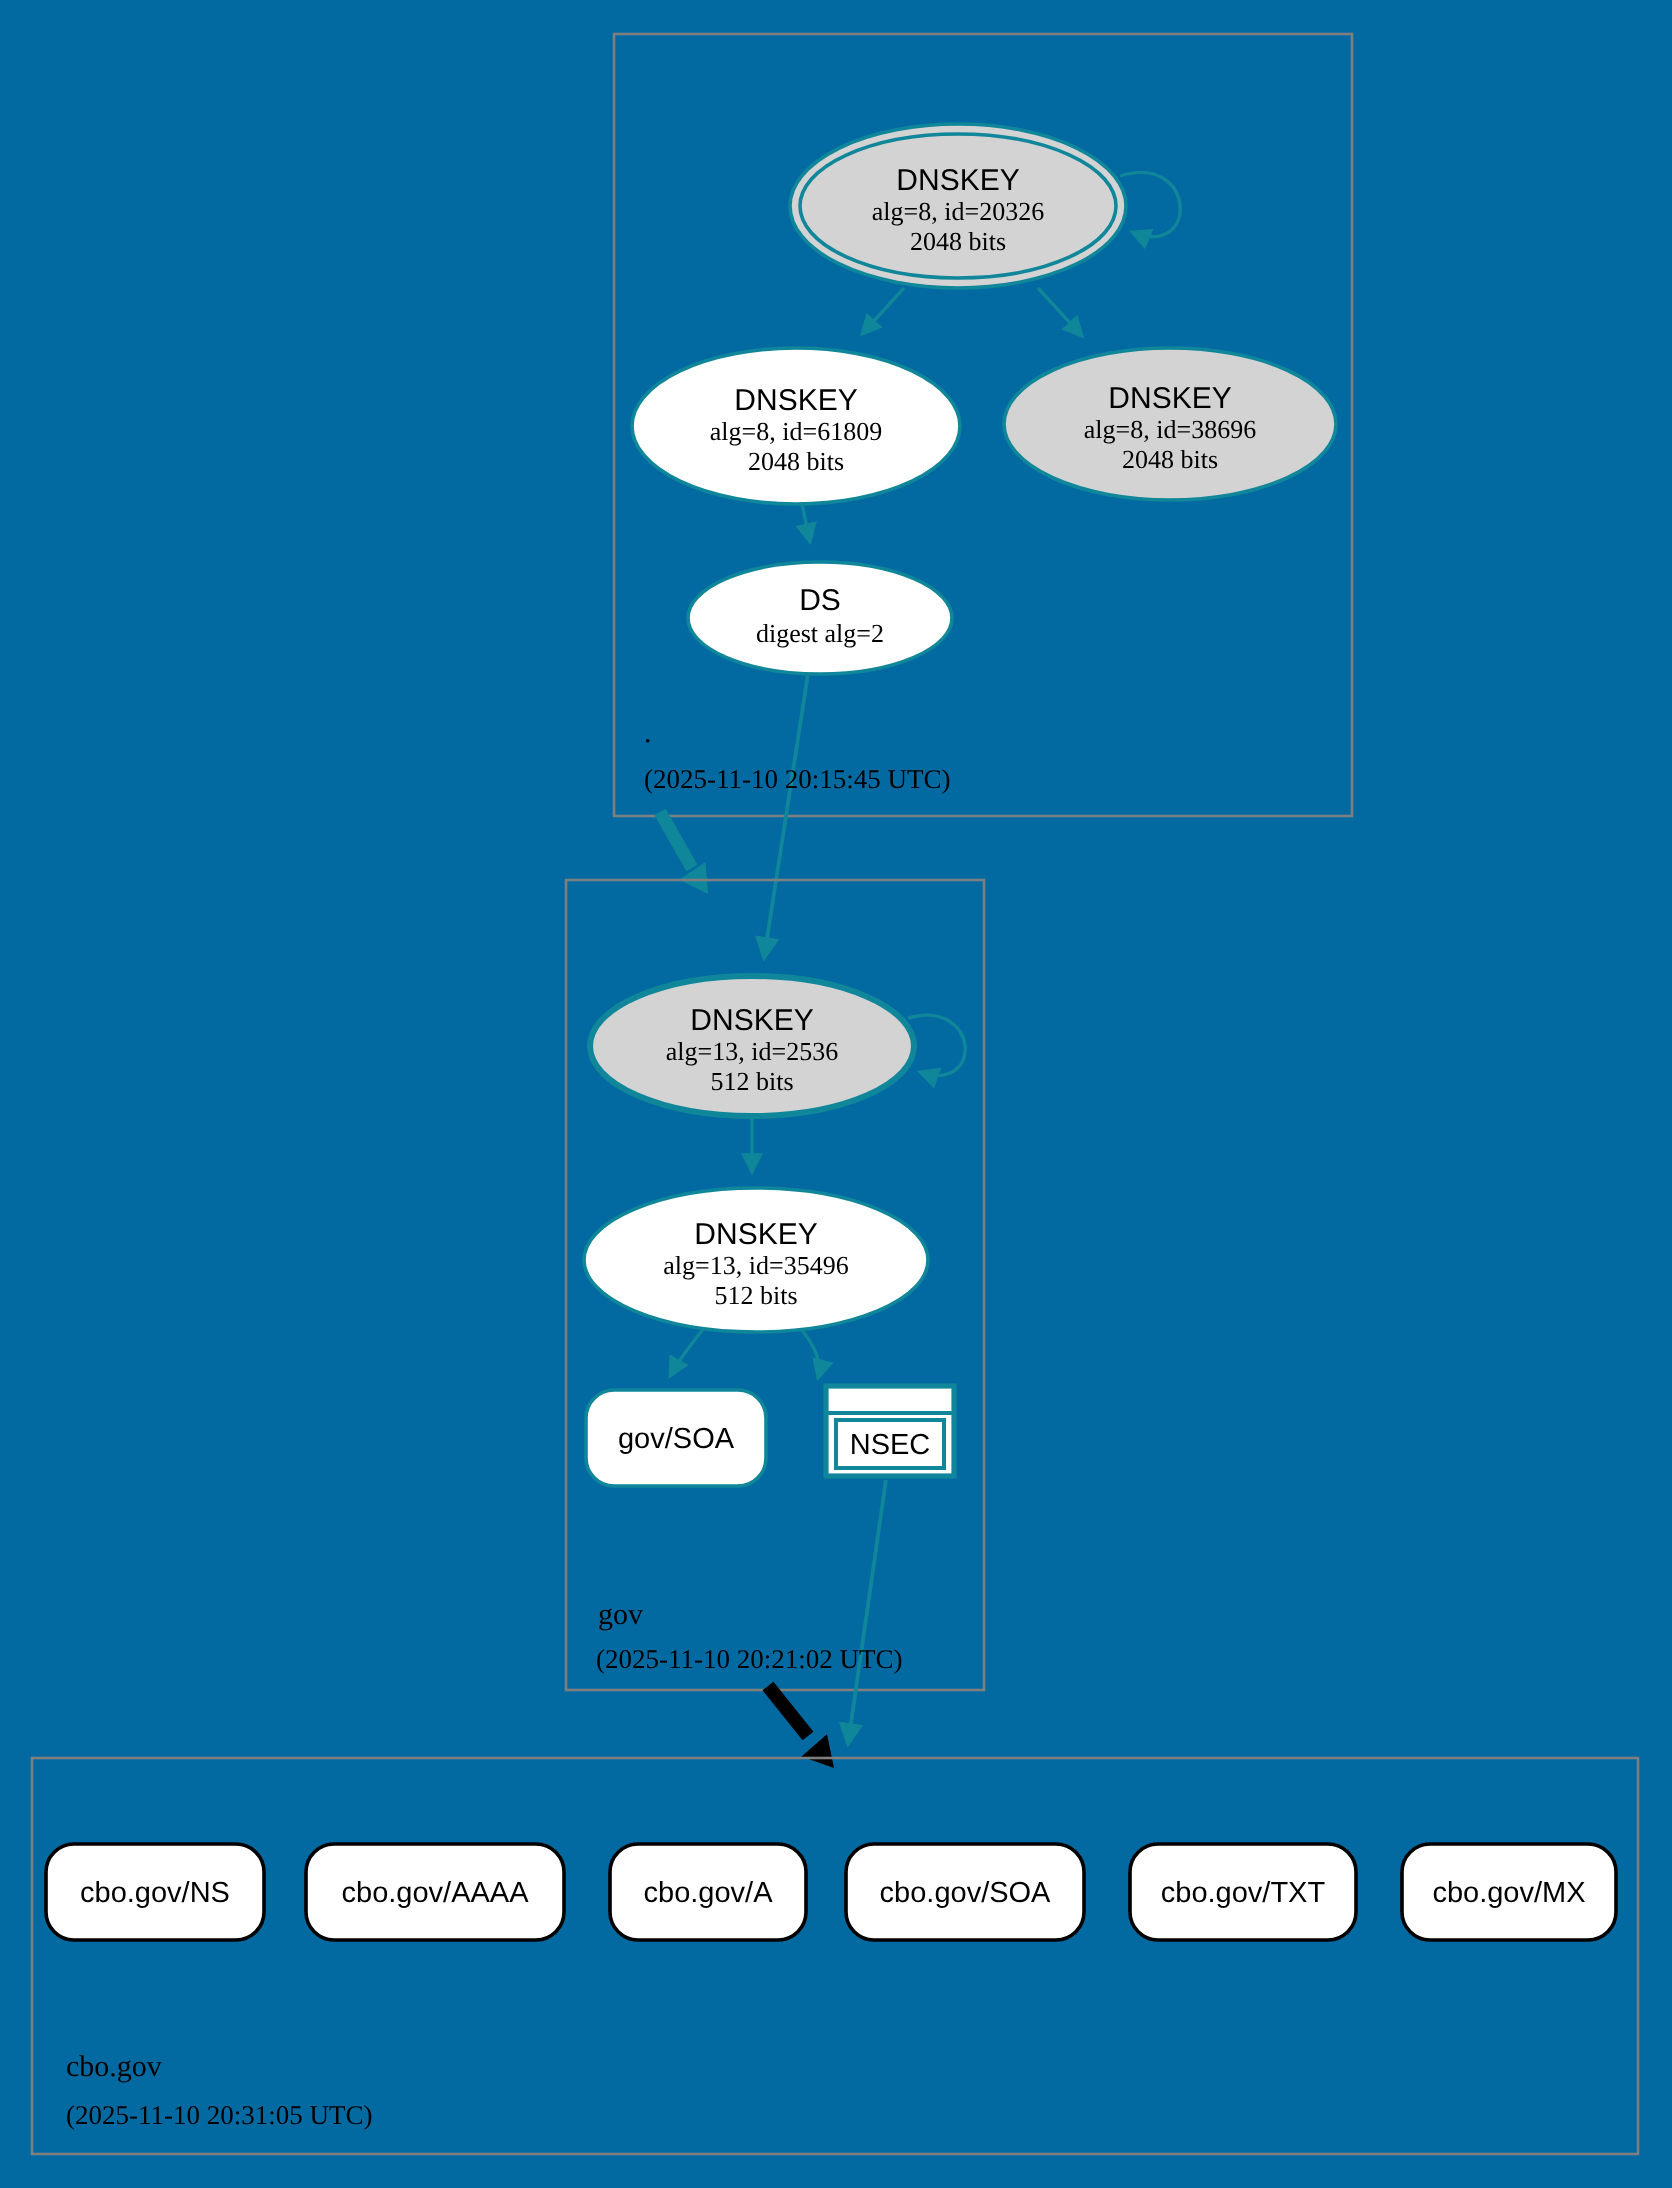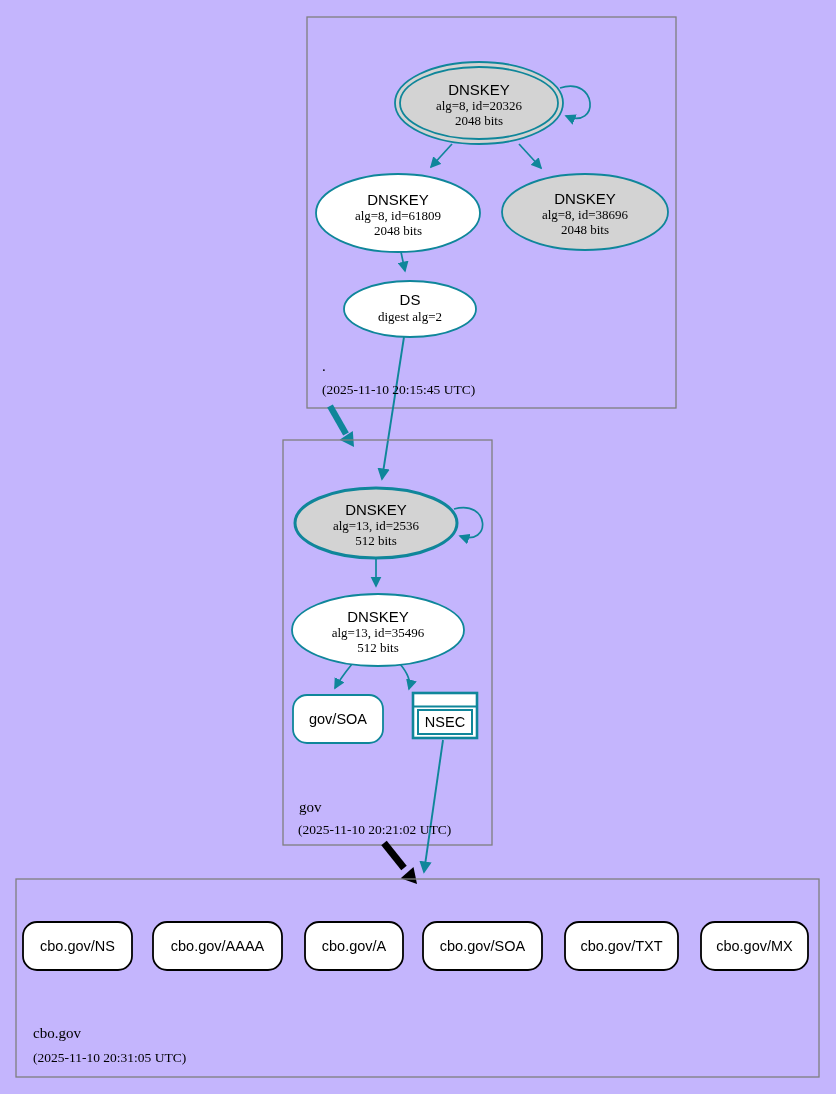--- a/index.html
+++ b/index.html
@@ -3,21 +3,21 @@
 <meta charset="utf-8">
 <style>
   :root{
     --teal:#0f869a;
     --black:#000000;
     --ksk-fill:#d3d3d3;
     --node-fill:#ffffff;
     --boxgray:#7f7f7f;
   }
   html,body{margin:0;padding:0;background:#ffffff;}
-  .stage{width:836px;height:1094px;position:relative;background:#c4b5fd;}
+  .stage{width:836px;height:1094px;position:relative;background:#0369a1;}
   svg{display:block;}
   .zone-box{fill:none;stroke:var(--boxgray);stroke-width:1.3;}
   .edge{fill:none;stroke:var(--teal);stroke-width:1.7;}
   .edge-long{fill:none;stroke:var(--teal);stroke-width:1.9;}
   .edge-thick{fill:none;stroke:var(--teal);stroke-width:6.5;}
   .edge-thick-black{fill:none;stroke:var(--black);stroke-width:7;}
   .ah{fill:var(--teal);stroke:none;}
   .ah-black{fill:var(--black);stroke:none;}
   .ell{stroke:var(--teal);stroke-width:1.8;}
   .ell-thick{stroke:var(--teal);stroke-width:3;}

